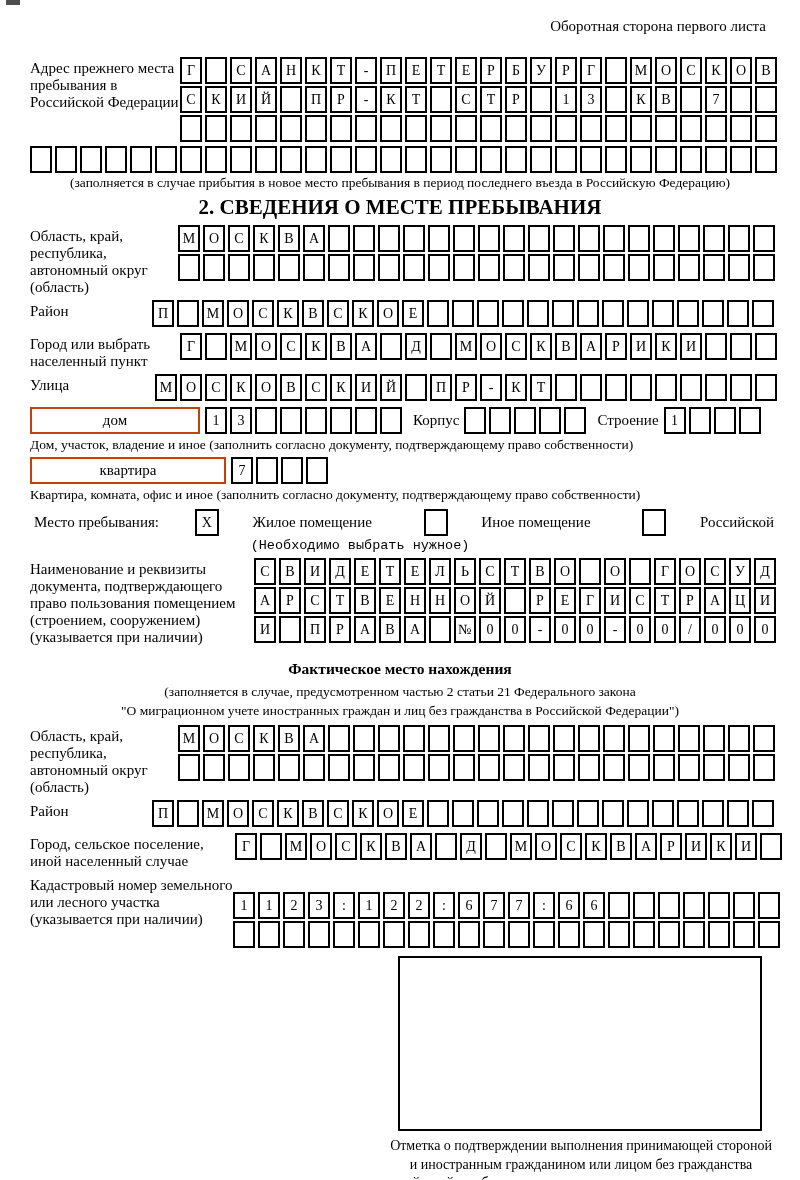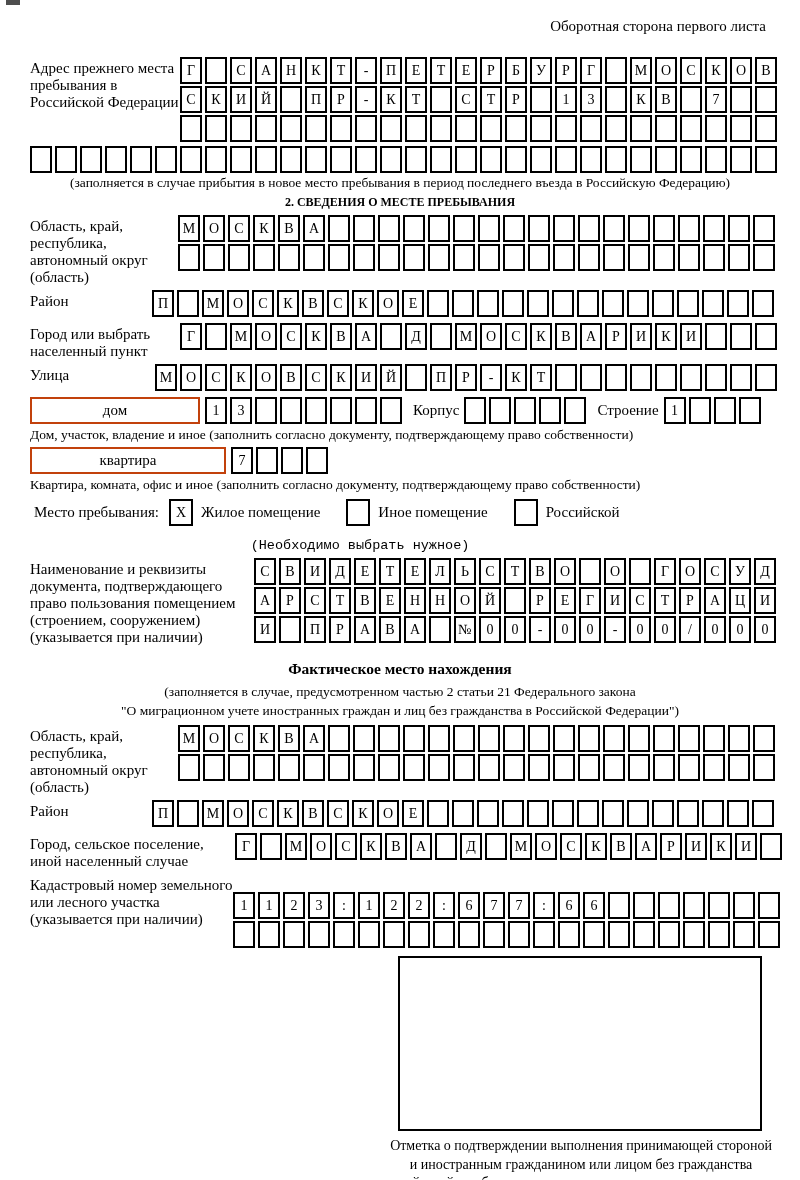--- a/index.html
+++ b/index.html
@@ -22,31 +22,31 @@
   .rows{flex:1 1 auto;}
 
   .cellrow{display:flex;margin-bottom:2px;}
   .cell{display:inline-block;width:18px;height:23px;border:2px solid #000;margin-right:3px;
         font-size:14px;line-height:23px;text-align:center;background:#fff;flex:0 0 auto;}
   .fullrow{margin-left:30px;}
 
   .note{font-size:13.5px;line-height:16px;margin:1px 30px 3px 30px;}
   .center{text-align:center;}
 
-  .sect-title{font-size:12px;font-weight:bold;text-align:center;margin:4px 0 5px 0;}
+  .sect-title{font-size:21px;font-weight:bold;text-align:center;margin:4px 0 5px 0;}
   .fact-title{font-size:15.5px;font-weight:bold;text-align:center;margin:14px 0 6px 0;}
 
   .dom-row{display:flex;align-items:flex-start;margin:4px 0 1px 30px;}
   .widebox{border:2px solid #c2410c;height:23px;line-height:23px;text-align:center;
            font-size:15px;margin-right:5px;flex:0 0 auto;}
   .wb170{width:166px;}
   .wb195{width:192px;}
   .inline-lbl{font-size:15px;line-height:27px;margin:0 5px 0 8px;flex:0 0 auto;}
 
-  .prem-row{display:flex;align-items:center;margin:6px 0 12px 34px;font-size:15px;}
+  .prem-row{display:flex;align-items:center;margin:6px 0 2px 34px;font-size:15px;justify-content:space-between;}
   .checkbox{display:inline-block;width:20px;height:23px;border:2px solid #000;
             font-size:14px;line-height:23px;text-align:center;flex:0 0 auto;}
   .prem-row .plabel{margin-right:10px;}
   .prem-row .opt{margin:0 26px 0 8px;}
   .prem-note{margin-left:60px;width:600px;text-align:center;font-family:Liberation Mono, monospace;}
 
   .cad-col{margin-top:18px;}
 
   .stamp-box{border:2px solid #000;width:360px;height:171px;margin:6px 0 0 398px;background:#fff;}
   .stamp-caption{width:382px;margin:6px 0 0 390px;font-size:14px;line-height:18.5px;text-align:center;}

